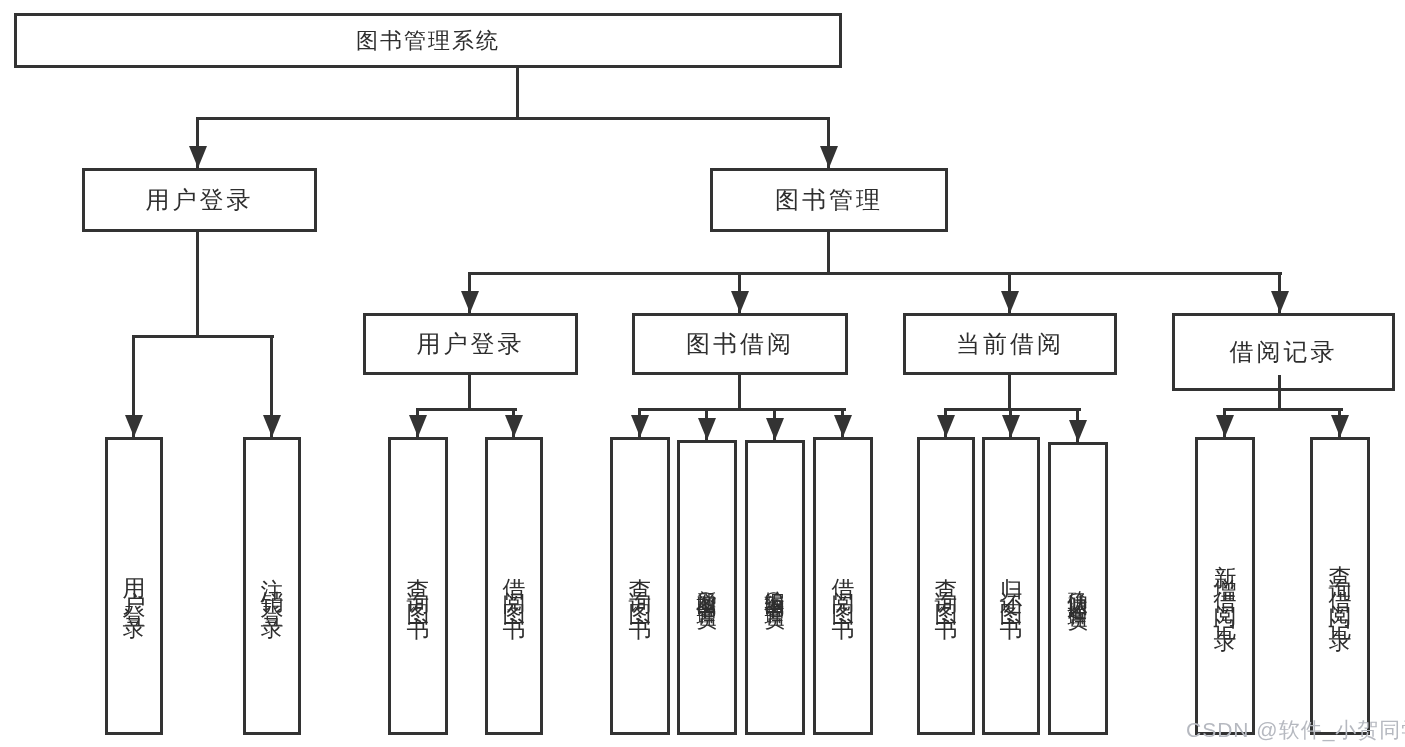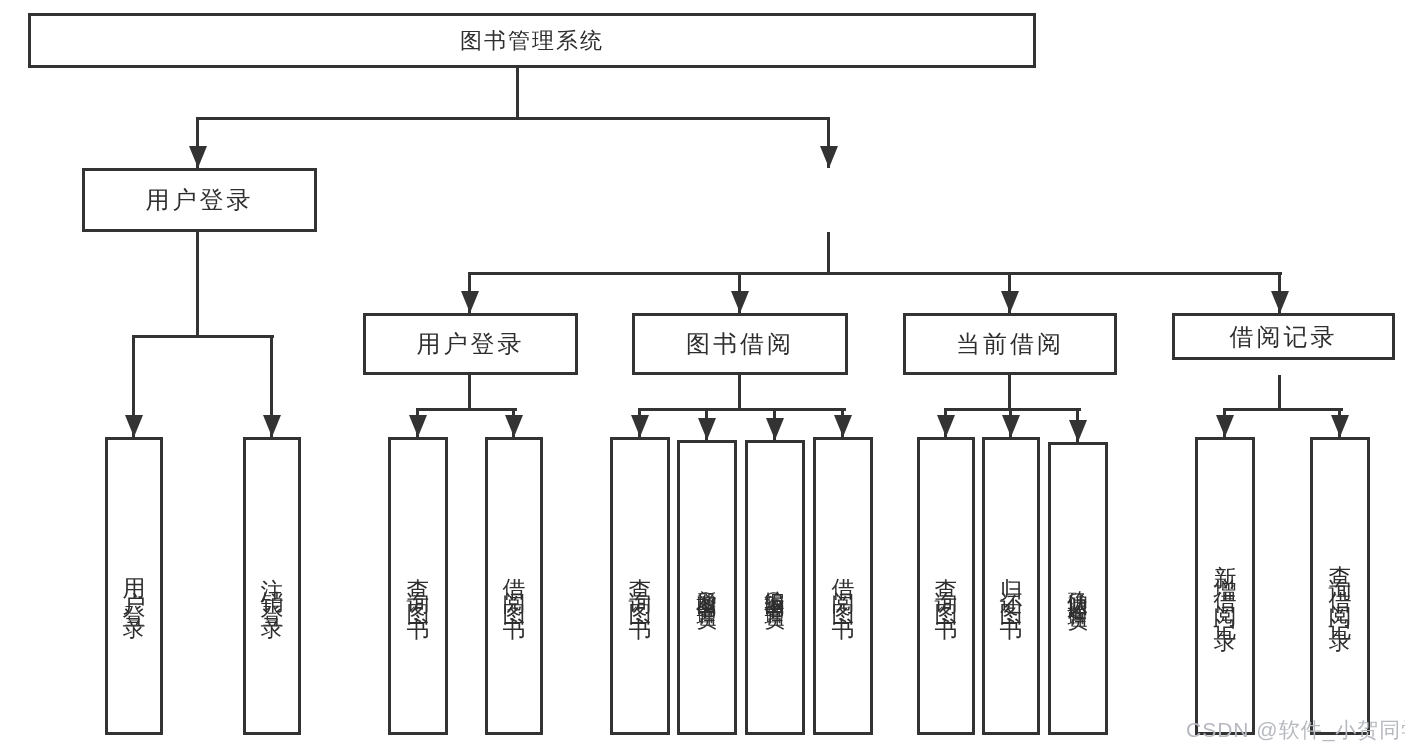--- a/index.html
+++ b/index.html
@@ -34,38 +34,41 @@
   .watermark{
     position:absolute;left:1186px;top:716px;z-index:5;
     font-size:21px;color:#b6b9c0;white-space:nowrap;letter-spacing:1px;
   }
 </style>
 </head>
 <body>
 
 <div id="canvas">
 
-  <div class="box root" style="left:28px;top:13px;width:1008px;height:55px">
+  <div class="box root" style="left:14px;top:13px;width:828px;height:55px">
     <span class="hlabel">图书管理系统</span>
   </div>
 
   <div class="box" style="left:82px;top:168px;width:235px;height:64px">
     <span class="hlabel">用户登录</span>
+  </div>
+  <div class="box" style="left:710px;top:168px;width:238px;height:64px">
+    <span class="hlabel">图书管理</span>
   </div>
 
   <div class="box" style="left:363px;top:313px;width:215px;height:62px">
     <span class="hlabel">用户登录</span>
   </div>
   <div class="box" style="left:903px;top:313px;width:214px;height:62px">
     <span class="hlabel">当前借阅</span>
   </div>
   <div class="box" style="left:632px;top:313px;width:216px;height:62px">
     <span class="hlabel">图书借阅</span>
   </div>
-  <div class="box" style="left:1172px;top:313px;width:223px;height:47px">
+  <div class="box" style="left:1172px;top:313px;width:223px;height:78px">
     <span class="hlabel">借阅记录</span>
   </div>
 
   <div class="box" style="left:105px;top:437px;width:58px;height:298px">
     <span class="vlabel">用户登录</span>
   </div>
   <div class="box" style="left:243px;top:437px;width:58px;height:298px">
     <span class="vlabel">注销登录</span>
   </div>
 

